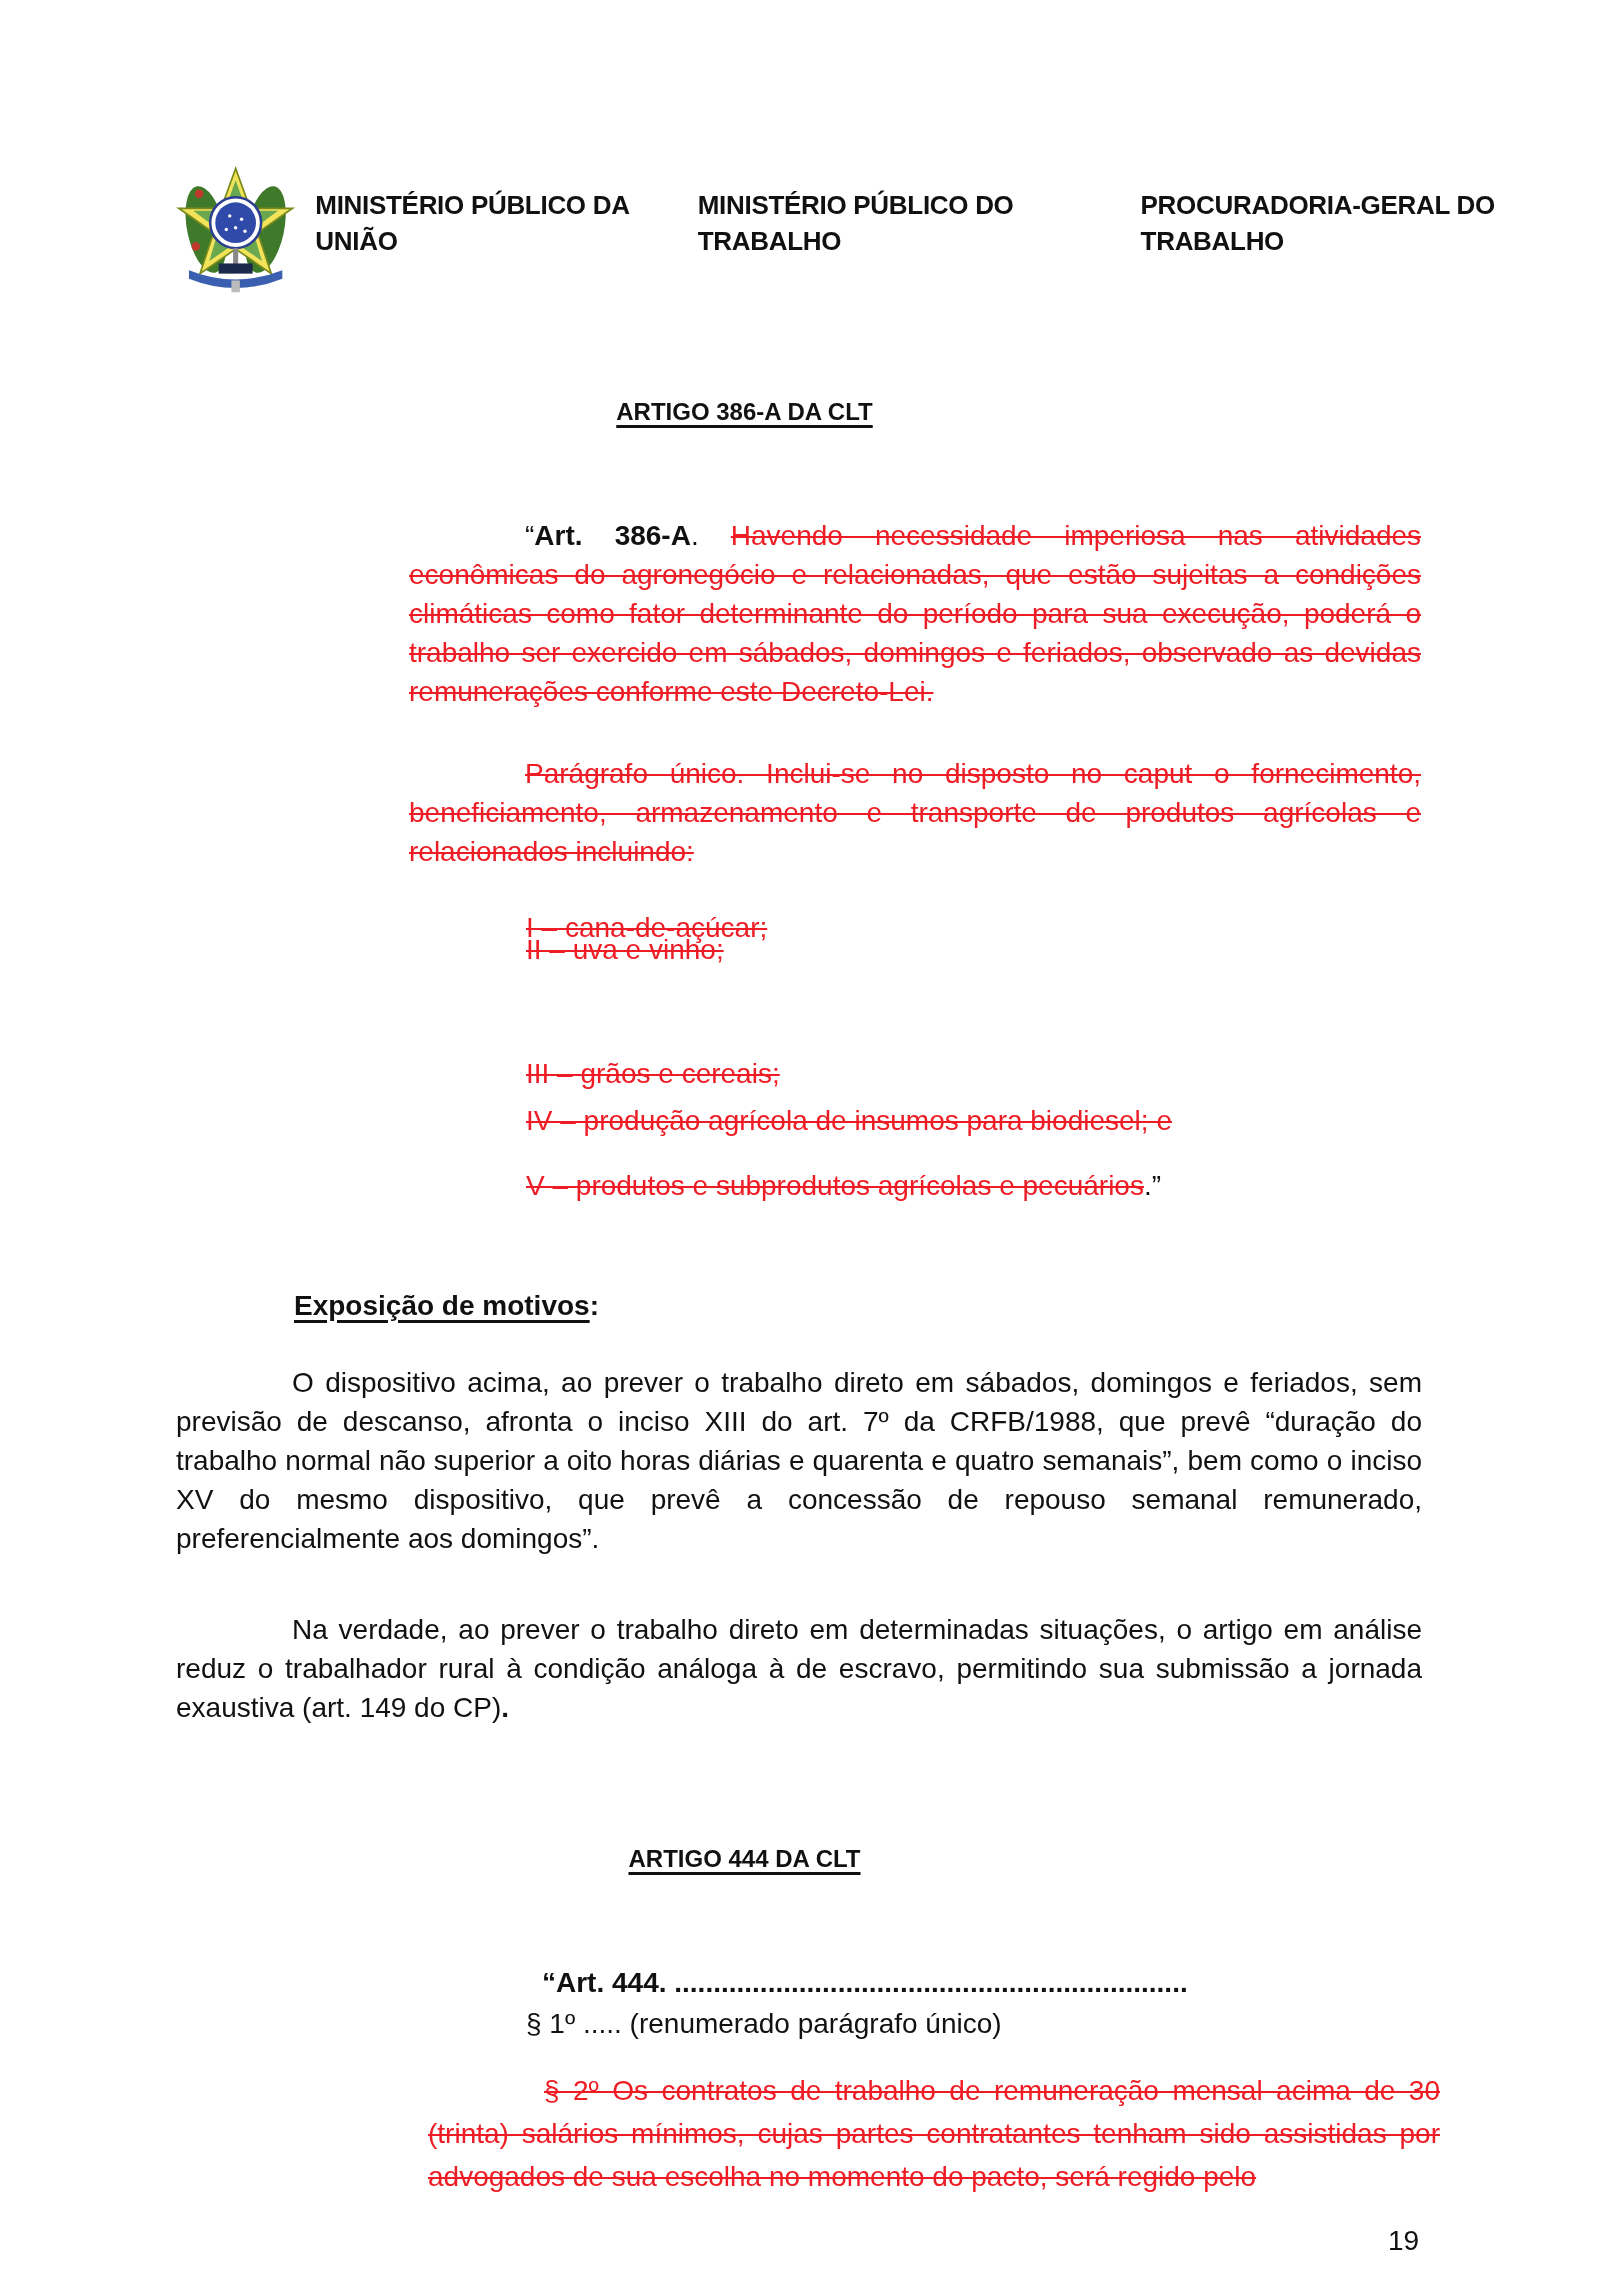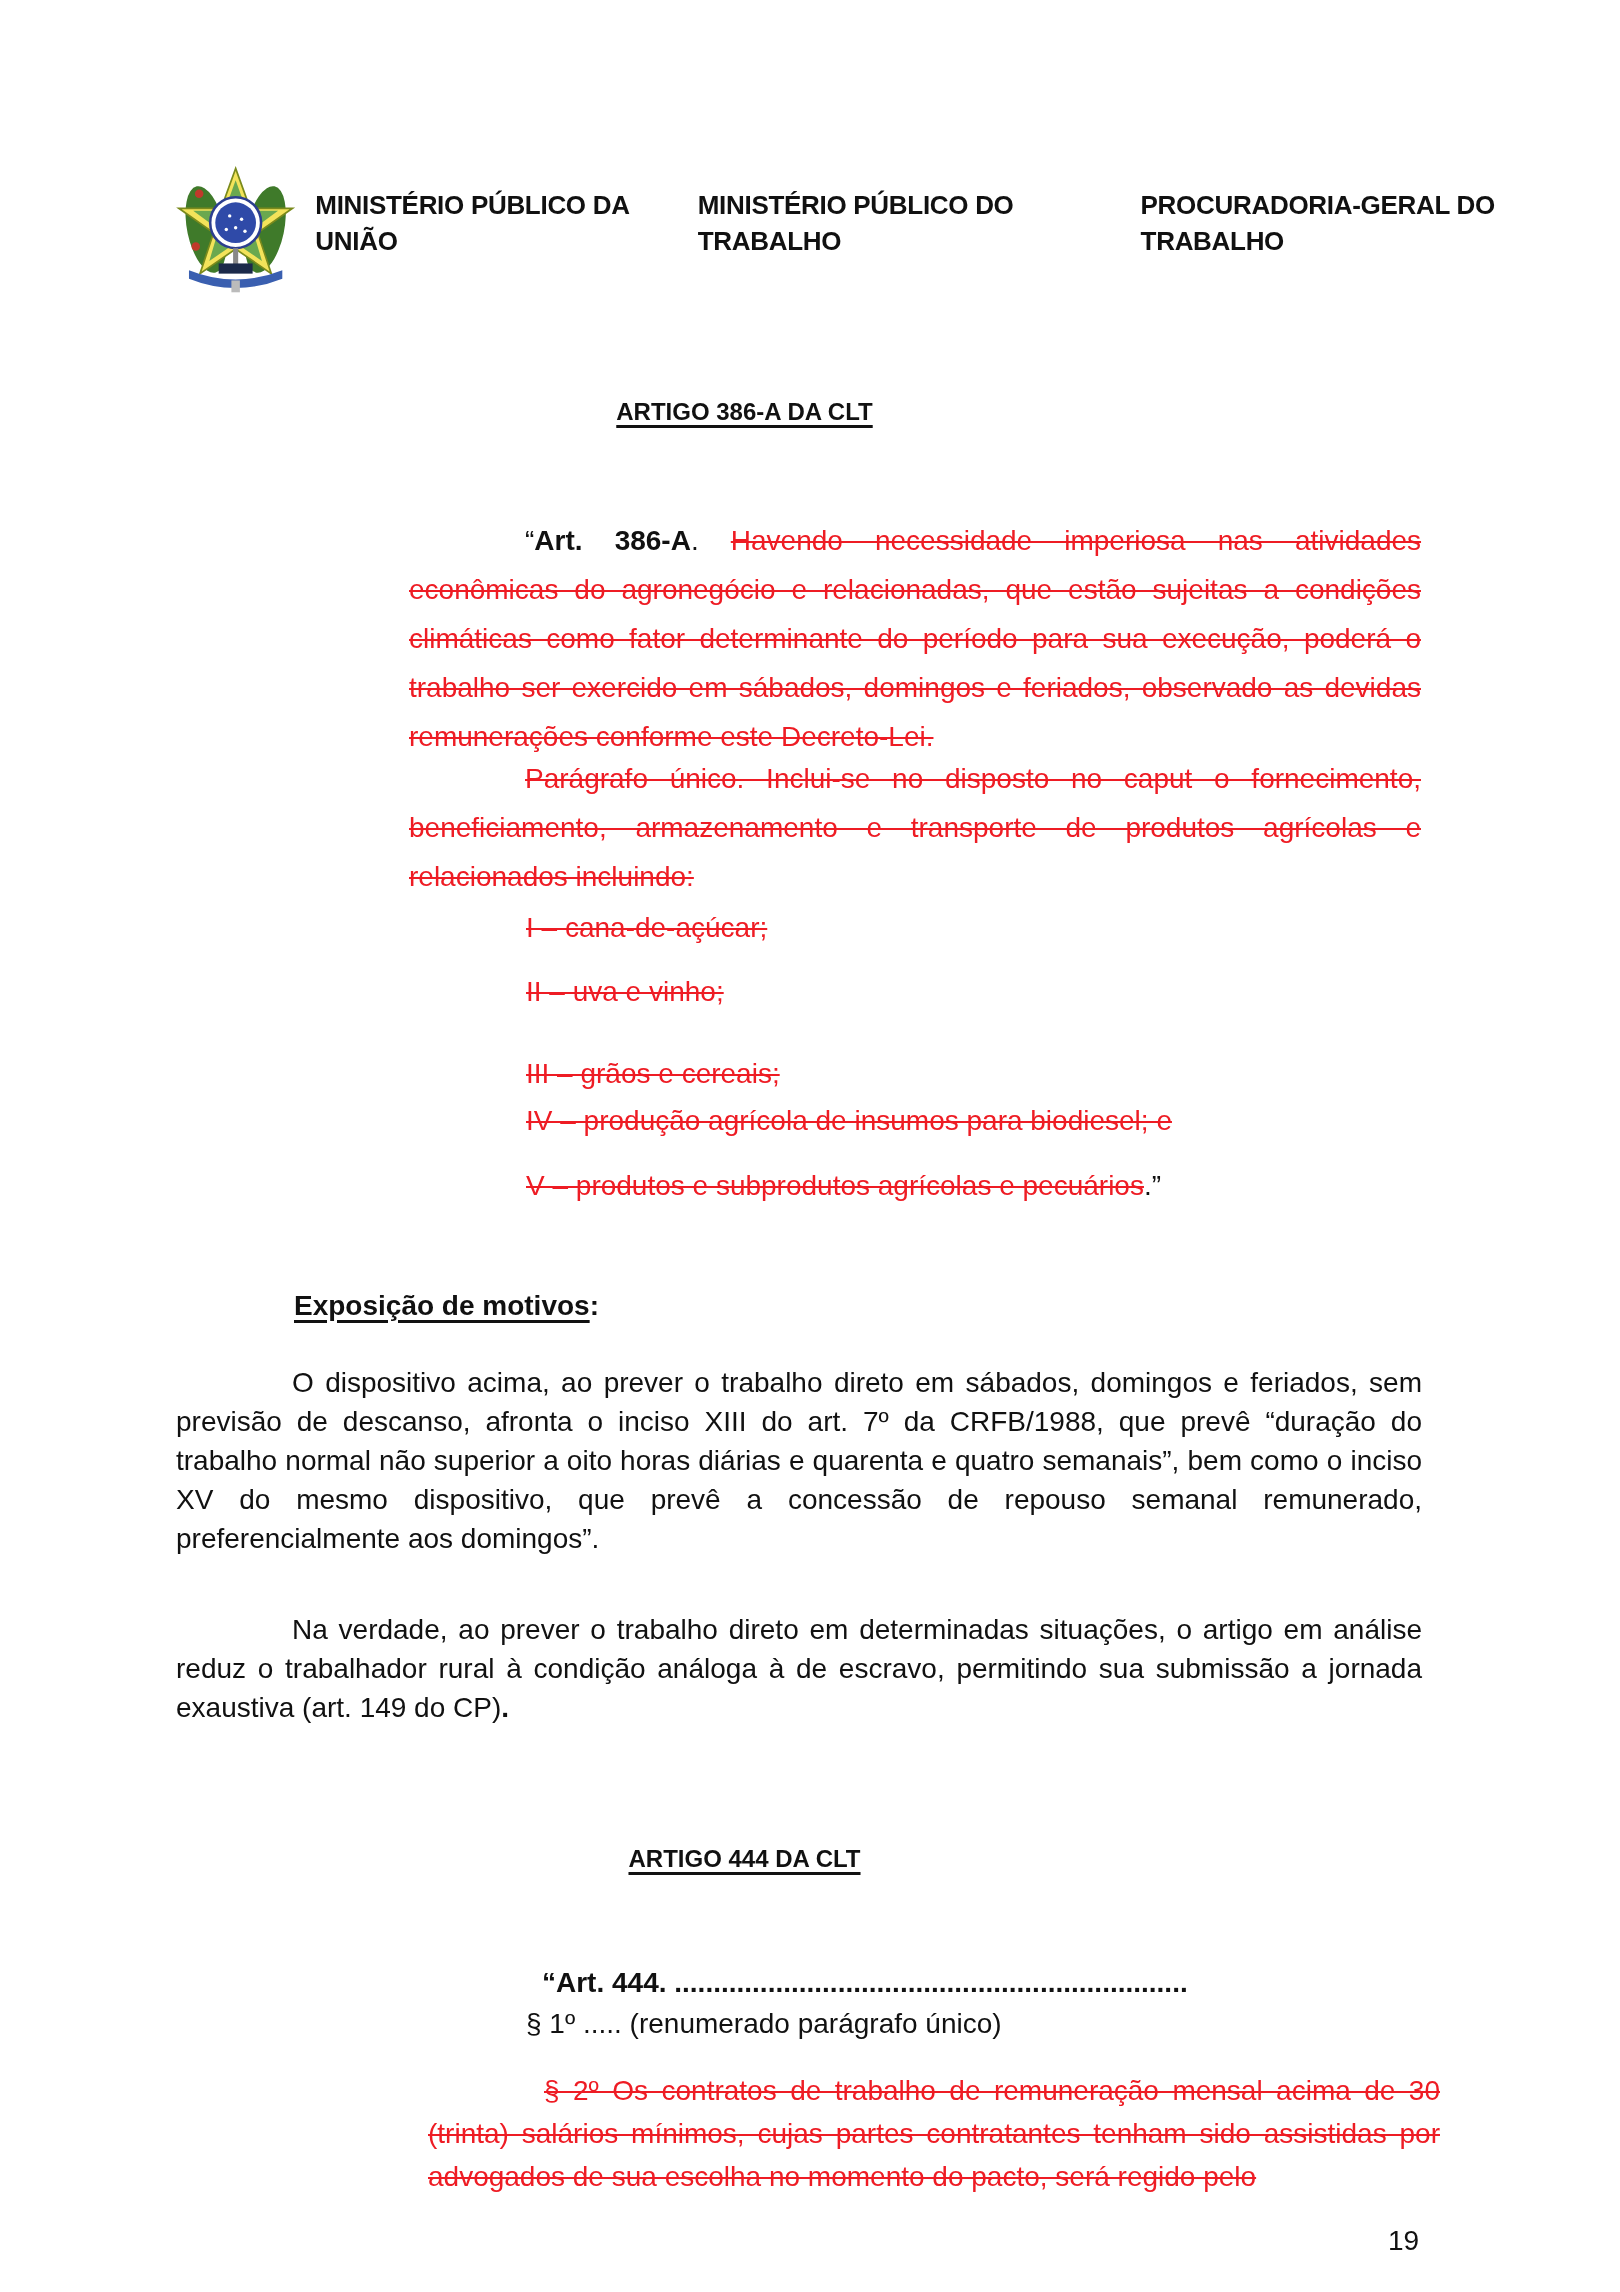--- a/index.html
+++ b/index.html
@@ -7,21 +7,21 @@
          font-family: "Liberation Sans", sans-serif; color: #111111; }
 
   .letterhead { position: absolute; left: 172px; top: 158px; height: 143px; display: flex; align-items: center; }
   .crest { width: 134px; height: 143px; margin-right: 16px; }
   .org-lines { display: flex; flex-direction: row; justify-content: center; margin-top: -12.5px; }
   .org-line { font-weight: bold; font-size: 26px; line-height: 36px; letter-spacing: -0.3px; color: #111; }
 
   .heading { position: absolute; left: 0; width: 1489px; text-align: center;
              font-weight: bold; font-size: 24px; text-decoration: underline; text-underline-offset: 5.4px; text-decoration-thickness: 2.7px; }
 
-  .para { position: absolute; font-size: 28px; line-height: 49px; text-align: justify; text-align-last: left; }
+  .para { position: absolute; font-size: 28px; line-height: 39px; text-align: justify; text-align-last: left; }
   .del { color: #ee1c24; text-decoration: line-through; text-decoration-color: #ee1c24; text-decoration-thickness: 1.8px; }
   .bold { font-weight: bold; }
   .indent { text-indent: 116px; }
   .inciso { position: absolute; left: 526px; font-size: 28px; line-height: 36px; }
 
   .sub-heading { position: absolute; left: 294px; font-size: 28px; font-weight: bold;
                  text-decoration: underline; text-underline-offset: 5.4px; text-decoration-thickness: 2.7px; }
 
   .page-number { position: absolute; left: 1388px; top: 2225px; font-size: 28px; }
 </style>
@@ -63,21 +63,21 @@
 
 <div class="para indent" style="left:409px; width:1012px; top:516px;">
   <span>“</span><span class="bold">Art.  386-A</span><span>. </span><span class="del">Havendo necessidade imperiosa nas atividades econômicas do agronegócio e relacionadas, que estão sujeitas a condições climáticas como fator determinante do período para sua execução, poderá o trabalho ser exercido em sábados, domingos e feriados, observado as devidas remunerações conforme este Decreto-Lei.</span>
 </div>
 
 <div class="para indent" style="left:409px; width:1012px; top:754px;">
   <span class="del">Parágrafo único. Inclui-se no disposto no caput o fornecimento, beneficiamento, armazenamento e transporte de produtos agrícolas e relacionados incluindo:</span>
 </div>
 
 <div class="inciso" style="top:910px;"><span class="del">I – cana-de-açúcar;</span></div>
-<div class="inciso" style="top:974px;"><span class="del">II – uva e vinho;</span></div>
+<div class="inciso" style="top:932px;"><span class="del">II – uva e vinho;</span></div>
 <div class="inciso" style="top:1039px;margin-top:17px;"><span class="del">III – grãos e cereais;</span></div>
 <div class="inciso" style="top:1103px;"><span class="del">IV – produção agrícola de insumos para biodiesel; e</span></div>
 <div class="inciso" style="top:1168px;"><span class="del">V – produtos e subprodutos agrícolas e pecuários</span><span>.”</span></div>
 
 <div class="sub-heading" style="top:1290px;"><span>Exposição de motivos</span><span style="text-decoration:none; display:inline-block;">:</span></div>
 
 <div class="para indent" style="left:176px; width:1246px; top:1363px; line-height:39px;">O dispositivo acima, ao prever o trabalho direto em sábados, domingos e feriados, sem previsão de descanso, afronta o inciso XIII do art. 7º da CRFB/1988, que prevê “duração do trabalho normal não superior a oito horas diárias e quarenta e quatro semanais”, bem como o inciso XV do mesmo dispositivo, que prevê a concessão de repouso semanal remunerado, preferencialmente aos domingos”.</div>
 
 <div class="para indent" style="left:176px; width:1246px; top:1610px; line-height:39px;">
   <span>Na verdade, ao prever o trabalho direto em determinadas situações, o artigo em análise reduz o trabalhador rural à condição análoga à de escravo, permitindo sua submissão a jornada exaustiva (art. 149 do CP)</span><span class="bold">.</span>

